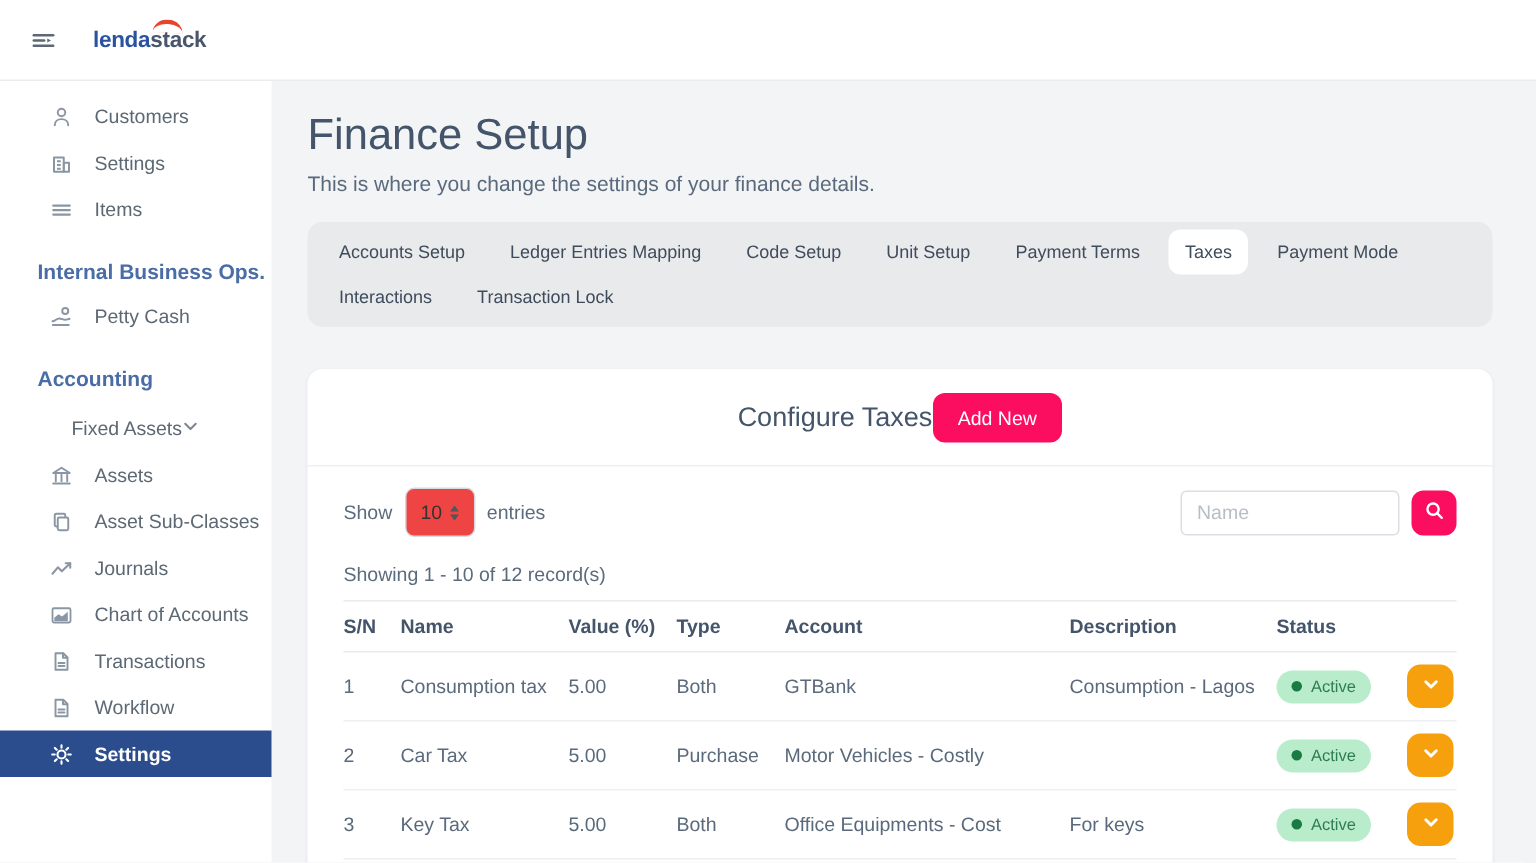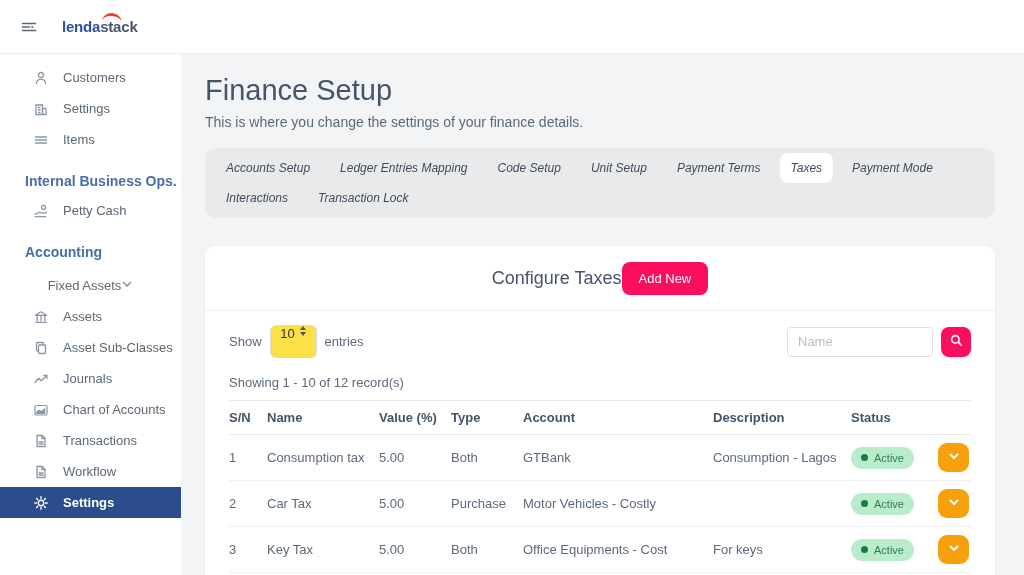--- a/index.html
+++ b/index.html
@@ -31,37 +31,37 @@
   .nav-item.active .nicon { color:#ffffff; }
 
   
   .main { position:absolute; top:54px; left:181px; right:0; bottom:0; overflow:hidden; }
   .main-inner { margin-left:24px; width:790px; padding-top:20px; }
   .page-title { font-size:29px; font-weight:500; color:#44546a; }
   .page-subtitle { margin-top:7px; font-size:14px; color:#5a6a7c; }
 
   
   .tabs { margin-top:18px; background:#e9eaec; border-radius:10px; padding:5px 10px;
-          display:flex; flex-wrap:wrap; align-items:center; column-gap:8px;font-style:italic; }
+          display:flex; flex-wrap:wrap; align-items:center; column-gap:8px; }
   .tab { padding:8px 11px; font-size:12px; color:#3f4c5c; border-radius:8px; cursor:pointer; white-space:nowrap; }
   .tab.active { background:#ffffff; }
 
   
   .card { margin-top:28px; background:#ffffff; border-radius:10px; box-shadow:0 1px 3px rgba(20,30,50,0.06);
           height:420px; }
   .card-header { display:flex; align-items:center; justify-content:center; padding:16px 24px 15px;
                  border-bottom:1px solid #edeff2; }
   .card-title { font-size:18px; font-weight:500; color:#44546a; }
   .btn-add { background:#fb0d5f; color:#ffffff; border:none; font-family:inherit; font-size:13px; font-weight:500;
              padding:9px 17px; border-radius:8px; cursor:pointer; }
 
   .controls { display:flex; align-items:center; justify-content:space-between; padding:14px 24px 0; }
   .show-group { display:flex; align-items:center; gap:8px; font-size:13px; color:#5b6b7c; }
-  .page-size { width:47px; height:33px; border:1px solid #d6dadf; border-radius:6px; background:#fde047;
-               display:flex; align-items:flex-start; justify-content:center; gap:5px; cursor:pointer; }
+  .page-size { width:47px; height:33px; border:1px solid #d6dadf; border-radius:6px; background:#ef4444;
+               display:flex; align-items:center; justify-content:center; gap:5px; cursor:pointer; }
   .page-size .num { font-size:13px; color:#333; }
   .stepper { display:flex; flex-direction:column; gap:2px; }
   .stepper i { display:block; width:0; height:0; border-left:3.5px solid transparent; border-right:3.5px solid transparent; }
   .stepper .up { border-bottom:4px solid #555; }
   .stepper .down { border-top:4px solid #555; }
   .search-group { display:flex; align-items:center; gap:8px; }
   .search-input { width:146px; height:30px; border:1px solid #dbdfe4; border-radius:4px; padding:0 10px;
                   font-family:inherit; font-size:13px; color:#444; outline:none; }
   .search-input::placeholder { color:#b8bec6; }
   .btn-search { width:30px; height:30px; background:#fb0d5f; border:none; border-radius:8px;

